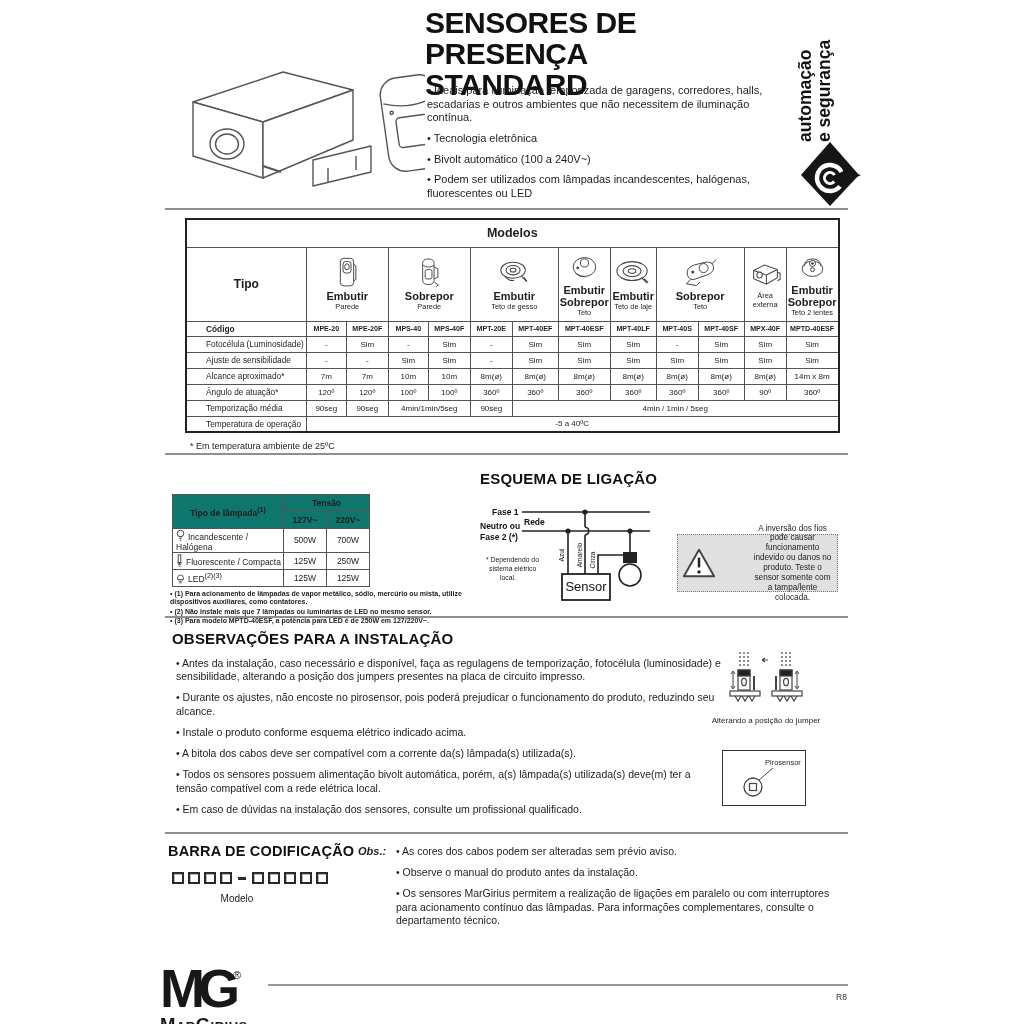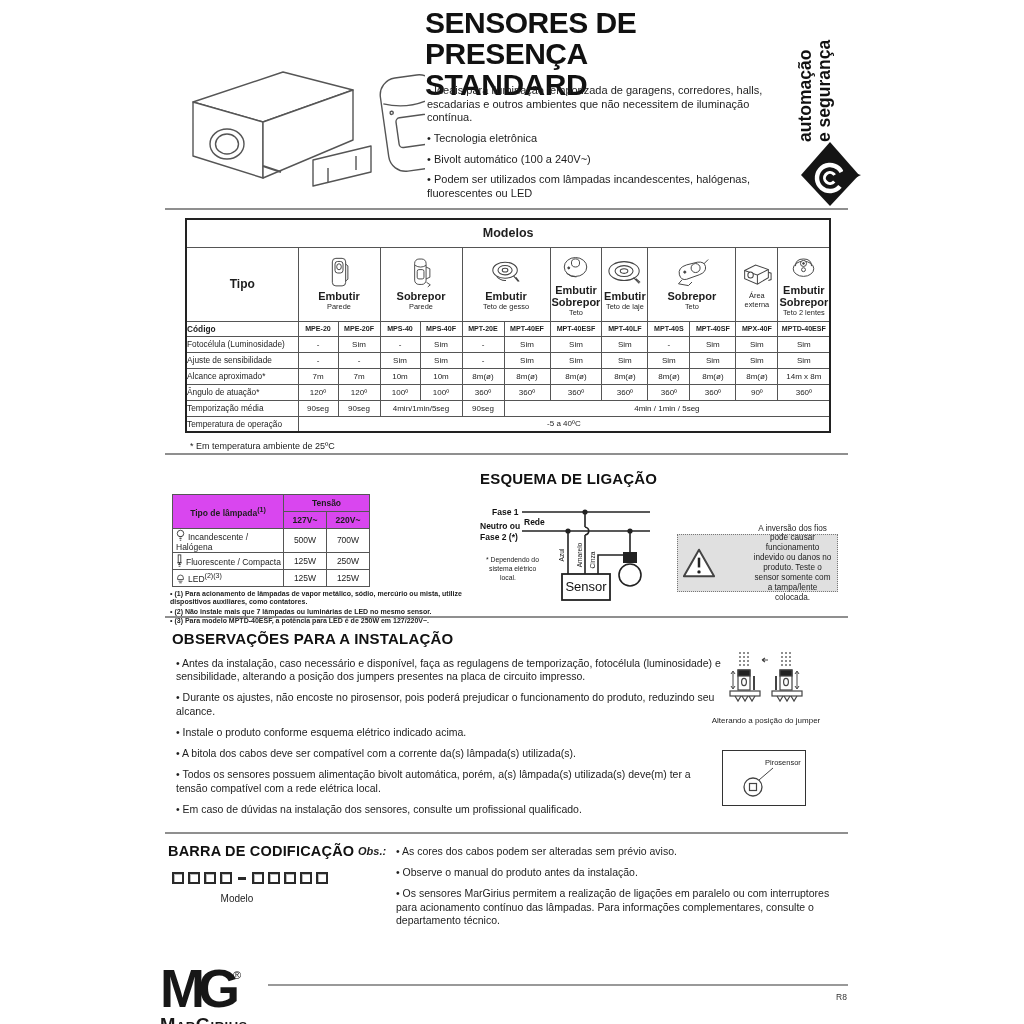--- a/index.html
+++ b/index.html
@@ -17,29 +17,29 @@
 
   
   .mtable { border-collapse:collapse; table-layout:fixed; border:2px solid #222; background:#fff; }
   .mtable td { border:1px solid #555; text-align:center; vertical-align:middle; padding:1px 2px; overflow:hidden; }
   .mt-title td { font-size:12.5px; font-weight:bold; height:28px; }
   .mt-types td { height:74px; padding:2px 1px; }
   .mt-tipo  { font-size:12px; font-weight:bold; }
   .ticon svg { height:32px; display:block; margin:0 auto 1px auto; }
   .tbold { font-weight:bold; font-size:11px;  line-height:1.12; }
   .tsub  { font-size:7.4px; line-height:1.12; }
-  .mtable .mt-label { text-align:left; font-size:8.3px; padding-left:0; white-space:nowrap; }
+  .mtable .mt-label { text-align:left; font-size:8.3px; padding-left:19px; white-space:nowrap; }
   .mt-codes td { font-weight:bold; font-size:7.1px; height:15px; padding:0 1px; }
   .mt-data td  { font-size:8px; height:16px; }
   .mt-note { font-size:9px; color:#222; }
 
   
   .ctable { border-collapse:collapse; table-layout:fixed; border:1.5px solid #444; font-size:8.5px; }
   .ctable td { border:1px solid #555; text-align:center; vertical-align:middle; height:17px; padding:0 2px; }
-  .ctable .ch { background:#d946ef; font-weight:bold;margin-top:34px; }
+  .ctable .ch { background:#0f766e; font-weight:bold;margin-top:34px; }
   .ctable .clabel { text-align:left; padding-left:3px; }
   .clabel svg { vertical-align:-2px; margin-right:3px; }
   .cnotes { font-size:7px; font-weight:bold; line-height:1.18; color:#222; width:305px; }
   .cnotes div { margin-bottom:1px; }
 
   .sect-title { font-size:15px; font-weight:bold; color:#111; letter-spacing:0.2px; }
 
   
   .warnbox { border:1.2px dotted #777; background:#e0e0e0; display:flex; align-items:center; padding:3px 4px; }
   .warnbox .wtxt { flex:1; font-size:8.2px; line-height:1.2; text-align:center; }

